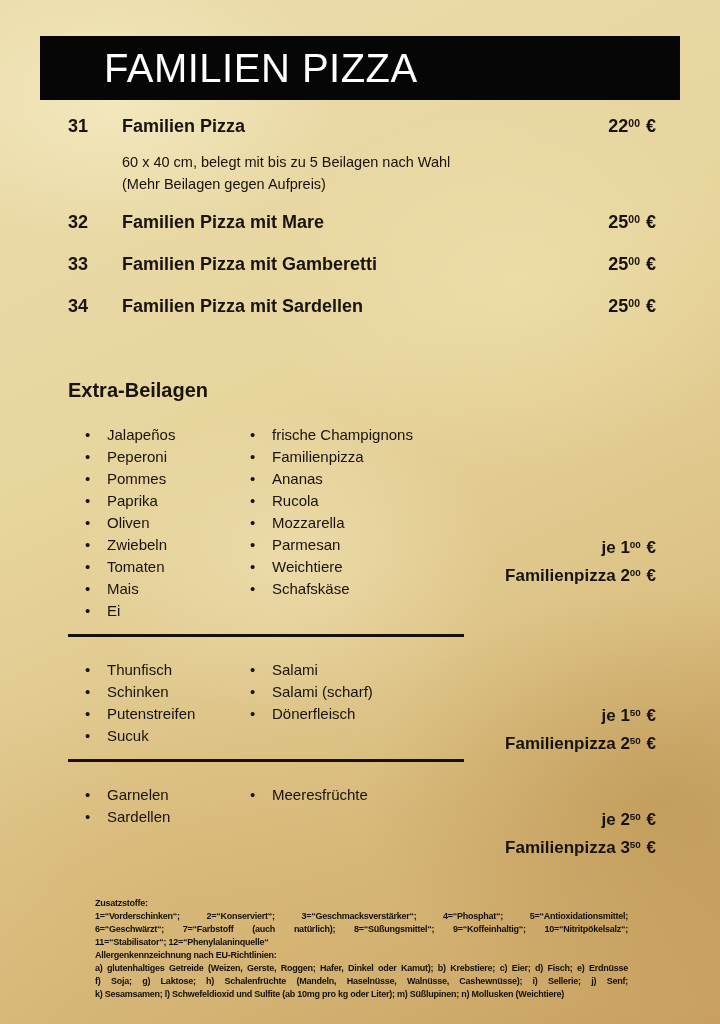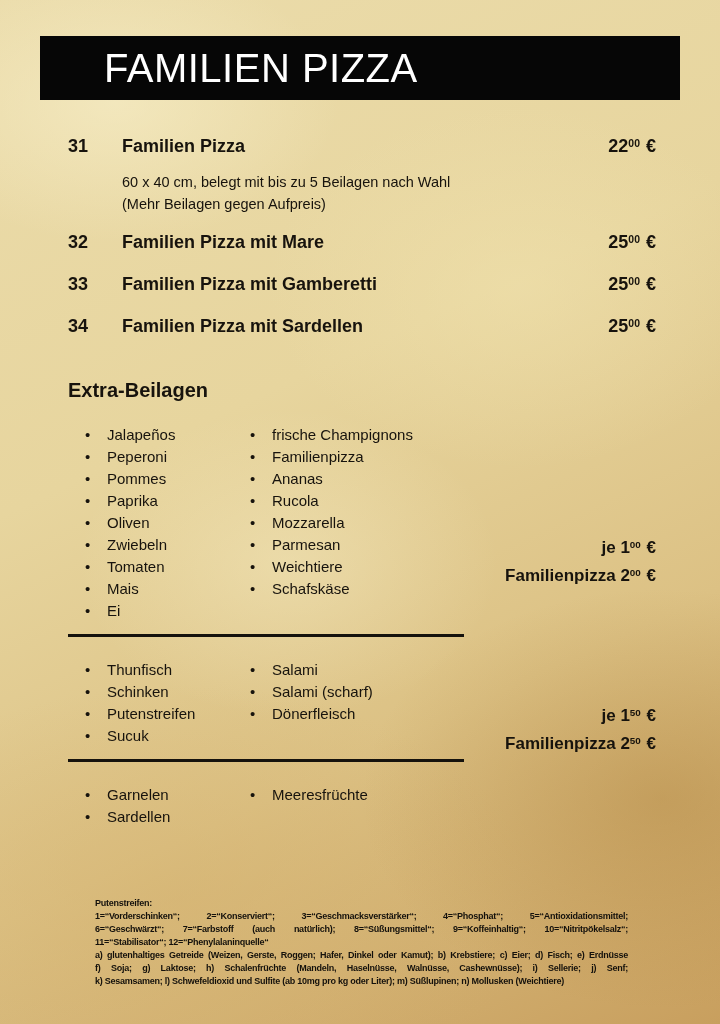--- a/index.html
+++ b/index.html
@@ -19,21 +19,21 @@
   }
 
   .titlebar {
     position:absolute; left:40px; top:36px; width:640px; height:64px;
     background:#060606; display:flex; align-items:center; padding-left:64px;
   }
   .titlebar h1 {
     color:#ffffff; font-size:40px; font-weight:400; letter-spacing:0.5px; white-space:nowrap;
   }
 
-  .items { position:absolute; left:68px; right:64px; top:134px; }
+  .items { position:absolute; left:68px; right:64px; top:114px; }
   .item { display:flex; align-items:flex-start; margin-bottom:15px; font-size:18px; font-weight:700; line-height:25px; }
   .item .num { width:54px; }
   .item .mid { flex:1; }
   .item .desc { font-weight:400; font-size:14.5px; line-height:22px; margin-top:12px; }
   .price { white-space:nowrap; }
   .psup { font-size:0.58em; position:relative; top:-0.5em; }
   .pcur { margin-left:1px; }
 
   .extras { position:absolute; left:68px; right:64px; top:379px; }
   .extras h2 { font-size:20px; font-weight:700; }
@@ -163,24 +163,29 @@
   <div class="group g3">
     <div class="cols">
       <ul class="col c1">
         <li>Garnelen</li>
         <li>Sardellen</li>
       </ul>
       <ul class="col c2">
         <li>Meeresfrüchte</li>
       </ul>
     </div>
+    <div class="gprices">
+      <div><span>je</span> <span>2</span><span class="psup">50</span> <span class="pcur">€</span></div>
+      <div><span>Familienpizza</span> <span>3</span><span class="psup">50</span> <span class="pcur">€</span></div>
+    </div>
   </div>
 </section>
 
 <footer class="fineprint">
-  <div>Putenstreifen:</div>
+  <div>Zusatzstoffe:</div>
   <div class="just">1=“Vorderschinken“; 2=“Konserviert“; 3=“Geschmacksverstärker“; 4=“Phosphat“; 5=“Antioxidationsmittel;</div>
   <div class="just">6=“Geschwärzt“; 7=“Farbstoff (auch natürlich); 8=“Süßungsmittel“; 9=“Koffeinhaltig“; 10=“Nitritpökelsalz“;</div>
   <div>11=“Stabilisator“; 12=“Phenylalaninquelle“</div>
+  <div>Allergenkennzeichnung nach EU-Richtlinien:</div>
   <div class="just">a) glutenhaltiges Getreide (Weizen, Gerste, Roggen; Hafer, Dinkel oder Kamut); b) Krebstiere; c) Eier; d) Fisch; e) Erdnüsse</div>
   <div class="just">f) Soja; g) Laktose; h) Schalenfrüchte (Mandeln, Haselnüsse, Walnüsse, Cashewnüsse); i) Sellerie; j) Senf;</div>
   <div>k) Sesamsamen; l) Schwefeldioxid und Sulfite (ab 10mg pro kg oder Liter); m) Süßlupinen; n) Mollusken (Weichtiere)</div>
 </footer>
 
 </body></html>

